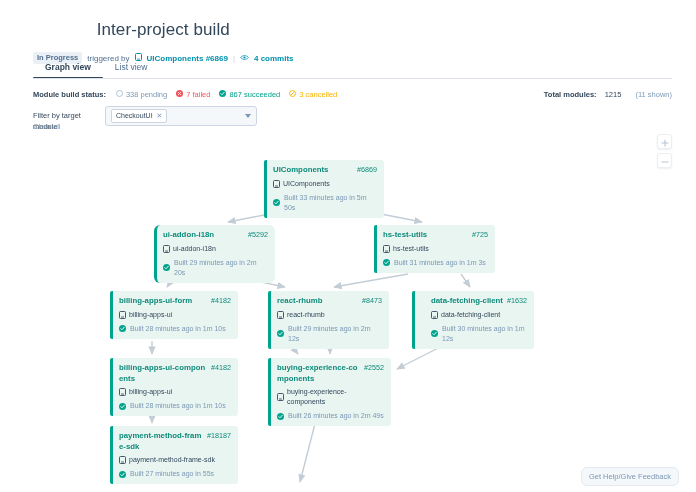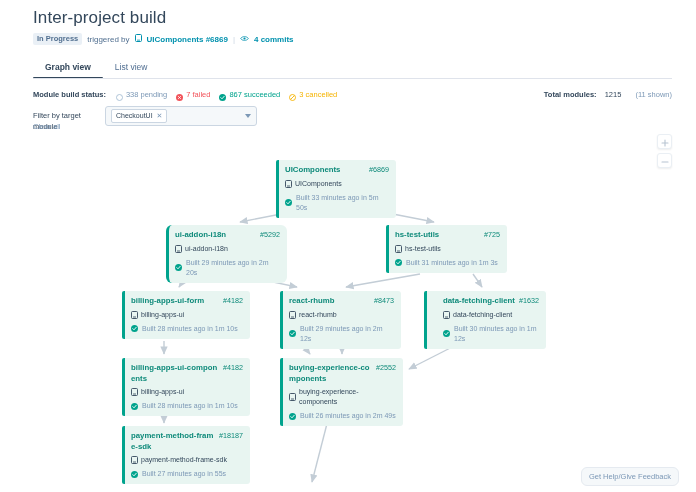--- a/index.html
+++ b/index.html
@@ -15,21 +15,21 @@
     position: relative;
     width: 696px; height: 492px;
     background: #ffffff;
     overflow: hidden;
   }
 
   
   .page-header { position: absolute; left: 33px; top: 8px; }
   .page-title {
     font-size: 17px; font-weight: 400; color: #33475b;
-    letter-spacing: .1px; margin: 0; line-height: 20px;
+    letter-spacing: .1px; margin: 12px; line-height: 20px; text-align: center;
   }
   .subline {
     margin-top: 5px;
     display: flex; align-items: center; gap: 5px;
     font-size: 8px; color: #516f90; line-height: 11px; text-align: center;
   }
   .badge-inprogress {
     display: inline-block;
     background: #eaf0f6; color: #516f90;
     border-radius: 2px; padding: 1px 4px;
@@ -58,21 +58,21 @@
     height: 1px; background: #dfe3eb;
   }
 
   
   .status-bar {
     position: absolute; left: 33px; top: 89px;
     display: flex; align-items: center; gap: 9px;
     font-size: 7.5px; color: #33475b; line-height: 11px;
   }
   .status-bar .lbl { color: #33475b; font-weight: 600; margin-right: 1px; }
-  .stat { display: flex; align-items: flex-end; gap: 3px; white-space: nowrap; }
+  .stat { display: flex; align-items: flex-start; gap: 3px; white-space: nowrap; }
   .stat.pending { color: #7c98b6; }
   .stat.failed  { color: #f2545b; }
   .stat.succeeded { color: #00a38d; }
   .stat.cancelled { color: #f5b300; }
   .dot-ico { width: 7px; height: 7px; flex: 0 0 7px; display:block; }
 
   .totals {
     position: absolute; right: 24px; top: 89px;
     font-size: 7.5px; color: #33475b; line-height: 11px; white-space: nowrap;
   }
@@ -103,21 +103,21 @@
   }
   .chip .x { color: #7c98b6; cursor: pointer; font-size: 7px; }
   .caret {
     margin-left: auto; width: 0; height: 0;
     border-left: 3.5px solid transparent; border-right: 3.5px solid transparent;
     border-top: 4px solid #7c98b6;
   }
 
   
   #canvas {
-    position: absolute; left: 12px; top: 140px;
+    position: absolute; left: 0; top: 140px;
     width: 552px; height: 352px; overflow: hidden;
   }
   #edges { position: absolute; left: 0; top: 0; width: 696px; height: 352px; }
 
   .node {
     position: absolute;
     background: #e8f5f1;
     border-left: 3px solid #00a38d;
     border-radius: 2px 3px 3px 2px;
     padding: 5px 7px 5px 6px;

